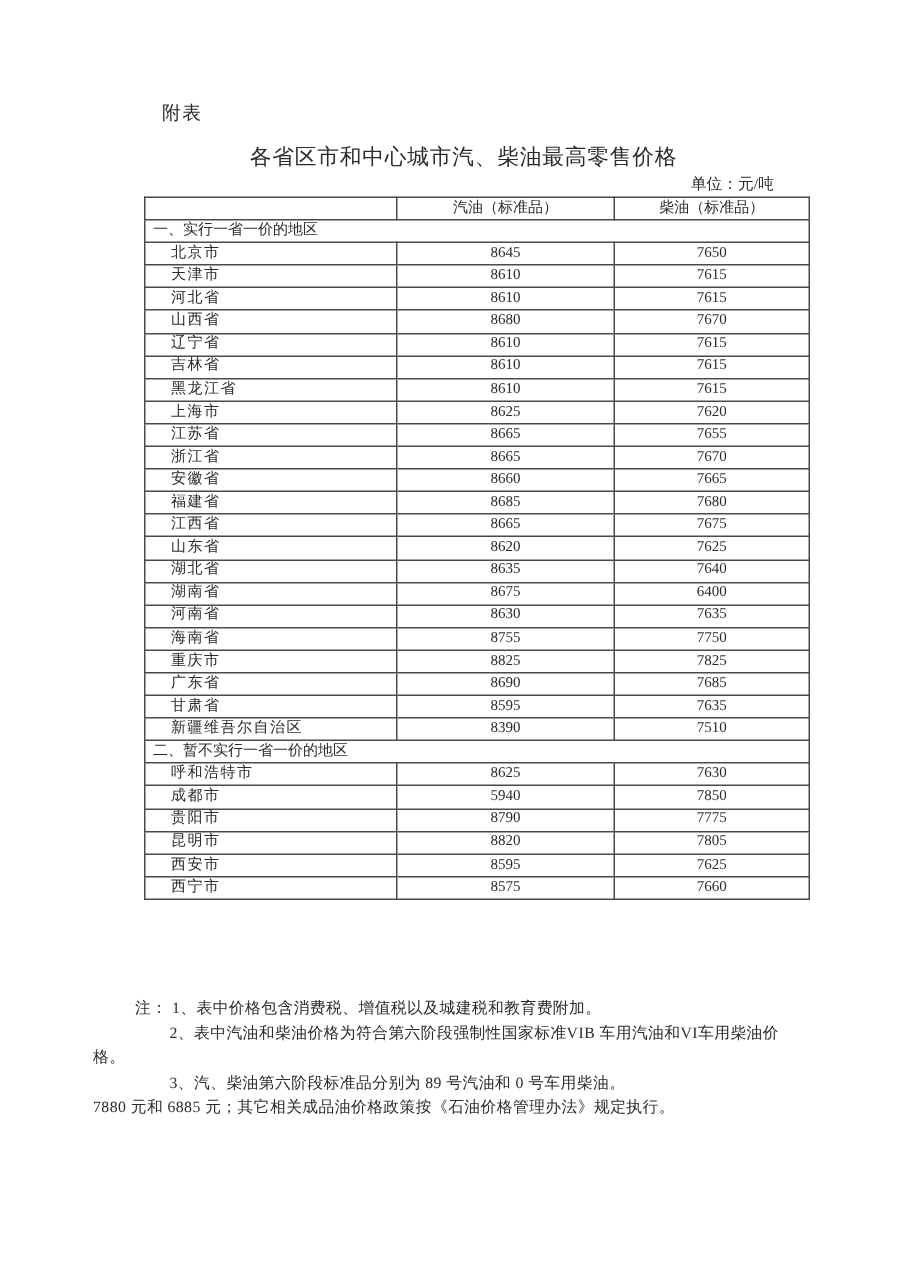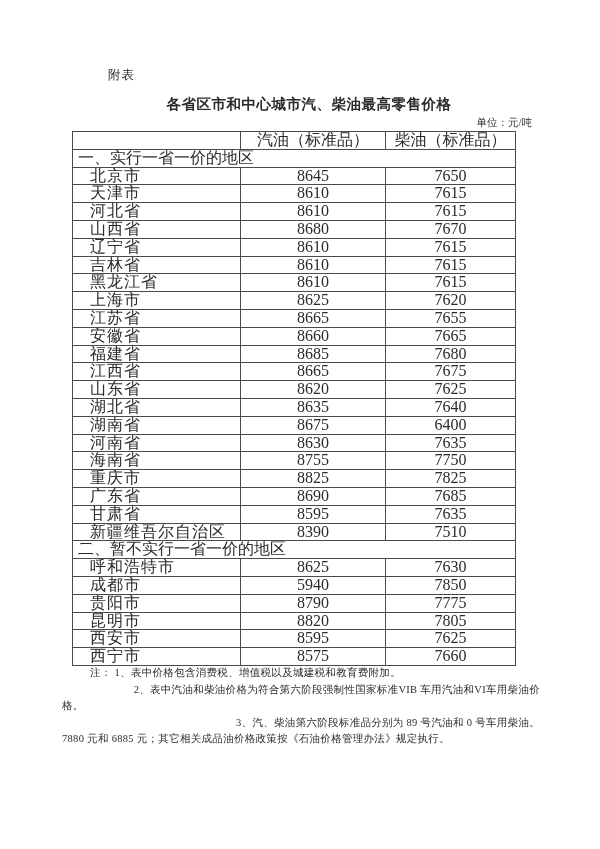--- a/index.html
+++ b/index.html
@@ -12,31 +12,31 @@
     overflow:hidden;
   }
   .page { position:absolute; inset:0; }
 
   .appendix-label {
     position:absolute; left:92px; top:67px;
     font-size:12.5px; letter-spacing:1px;margin-left:16px;
   }
   .doc-title {
     position:absolute; left:88px; top:95px; width:442px;
-    text-align:center; font-size:14.5px; font-weight:bold; letter-spacing:0.5px;
+    text-align:center; font-size:14.5px; font-weight:normal; letter-spacing:0.5px;
   }
   .unit-label {
-    position:absolute; left:88px; top:116px; width:444px;
+    position:absolute; left:72px; top:116px; width:444px;
     text-align:right; font-size:10.5px;
   }
 
   table.price-table {
-    position:absolute; left:72px; top:131px;
+    position:absolute; left:96px; top:131px;
     width:443px; border-collapse:collapse; table-layout:fixed;
-    font-size:16px; color:#2b2b2b;border-radius:25px;
+    font-size:10px; color:#2b2b2b;border-radius:25px;
   }
   .price-table col.c1 { width:168px; }
   .price-table col.c2 { width:145px; }
   .price-table col.c3 { width:130px; }
   .price-table td {
     border:1px solid #4a4a4a;
     height:15.1px; padding:0; line-height:1.05;
     vertical-align:middle; overflow:hidden; white-space:nowrap;
   }
   .price-table .header-cell { text-align:center; }
@@ -44,21 +44,21 @@
   .price-table .region-cell { text-align:left; padding-left:17px; letter-spacing:1px; }
   .price-table .gasoline-price-cell,
   .price-table .diesel-price-cell { text-align:center; }
 
   .notes {
     position:absolute; left:62px; top:665px; width:478px;
     font-size:10.5px; line-height:16.6px; letter-spacing:0.3px;
   }
   .note-line { white-space:nowrap; }
   .nl-first { padding-left:28px; }
-  .nl-item  { padding-left:51px;text-align:right; }
+  .nl-item  { padding-left:51px; }
   .nl-flush { padding-left:0; }
   .notes .note-label { margin-right:3px; }
 </style>
 </head>
 <body>
 
 <div class="page">
 
   <div class="appendix-label">附表</div>
 
@@ -121,20 +121,25 @@
           <td class="region-cell">上海市</td>
           <td class="gasoline-price-cell">8625</td>
           <td class="diesel-price-cell">7620</td>
         </tr>
         <tr>
           <td class="region-cell">江苏省</td>
           <td class="gasoline-price-cell">8665</td>
           <td class="diesel-price-cell">7655</td>
         </tr>
         <tr>
+          <td class="region-cell">浙江省</td>
+          <td class="gasoline-price-cell">8665</td>
+          <td class="diesel-price-cell">7670</td>
+        </tr>
+        <tr>
           <td class="region-cell">安徽省</td>
           <td class="gasoline-price-cell">8660</td>
           <td class="diesel-price-cell">7665</td>
         </tr>
         <tr>
           <td class="region-cell">福建省</td>
           <td class="gasoline-price-cell">8685</td>
           <td class="diesel-price-cell">7680</td>
         </tr>
         <tr>

